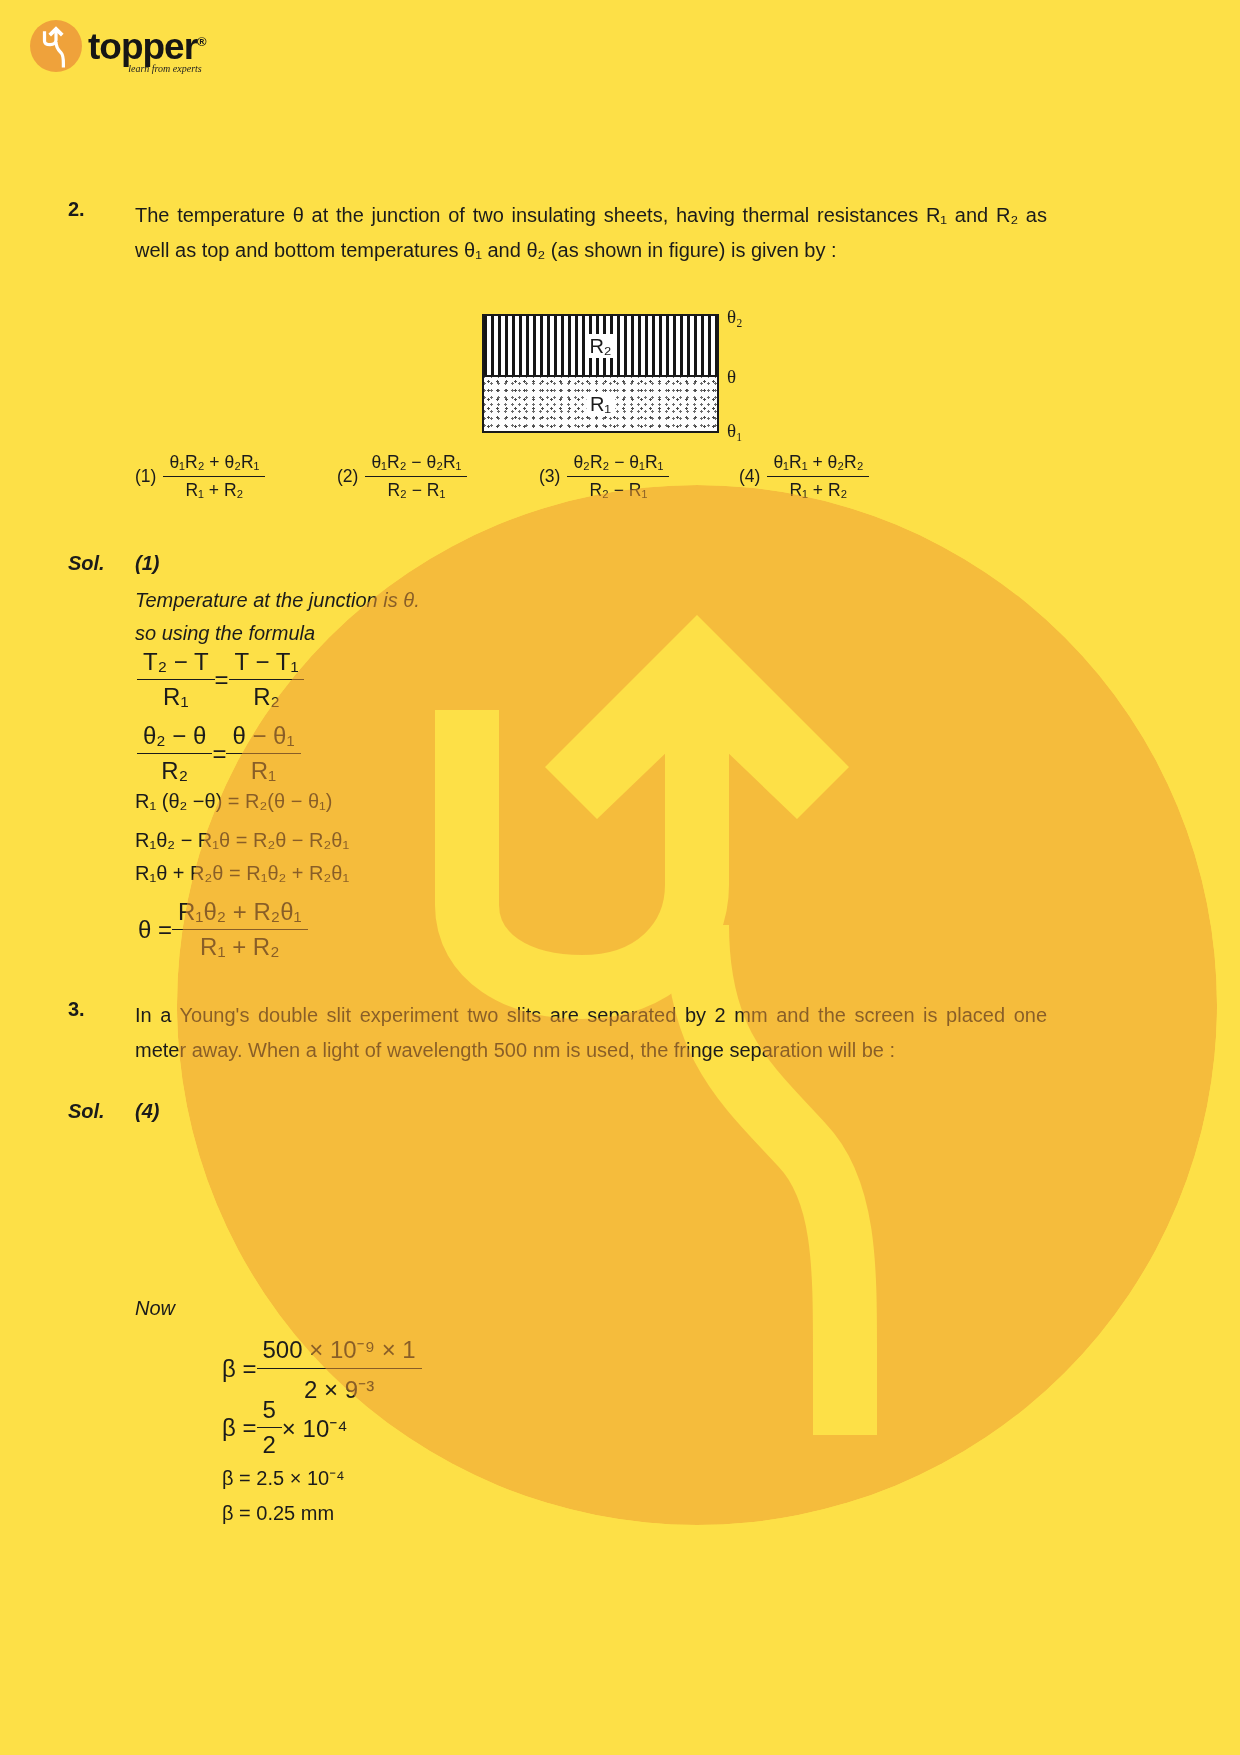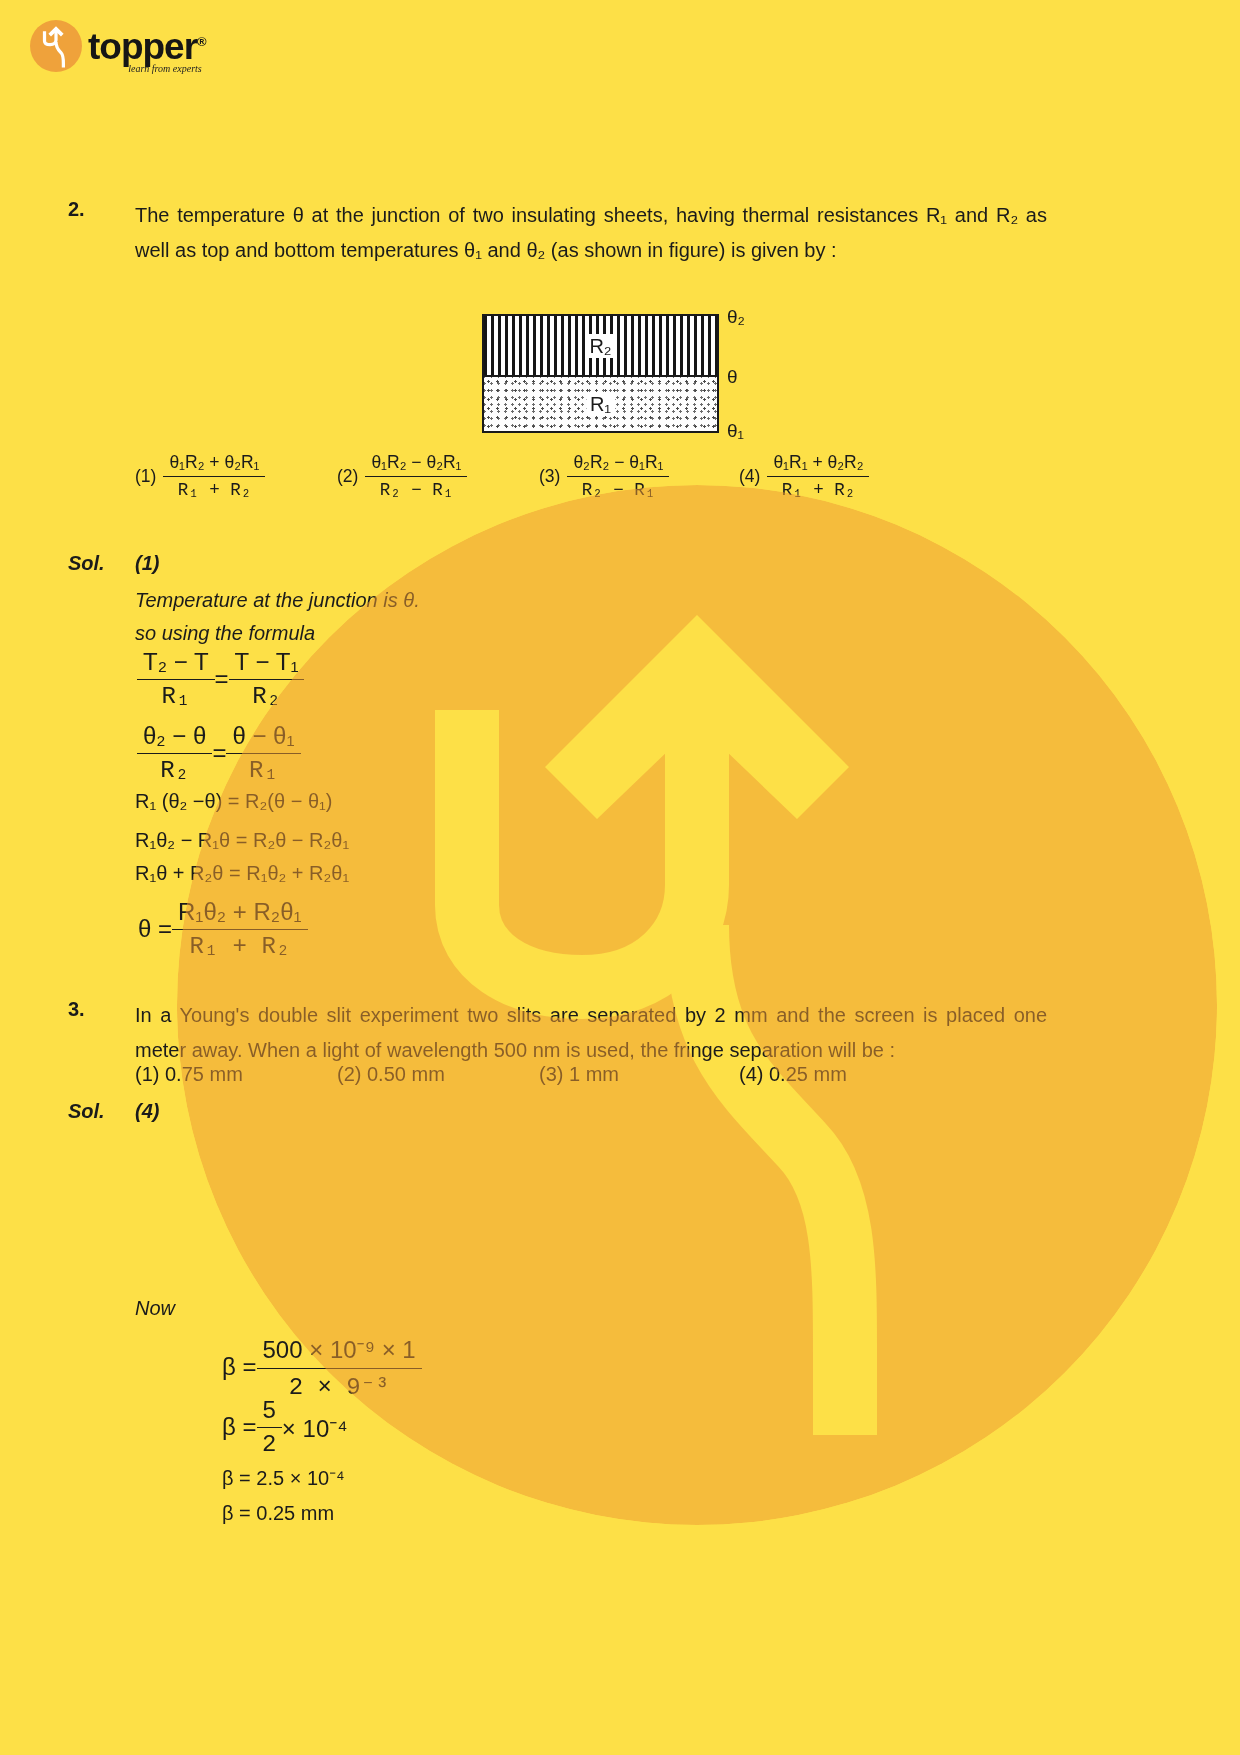--- a/index.html
+++ b/index.html
@@ -38,29 +38,29 @@
       radial-gradient(circle,#4a4a4a 1.1px,rgba(0,0,0,0) 1.3px),
       radial-gradient(circle,#6a6a6a 1px,rgba(0,0,0,0) 1.2px);
     background-size:9px 9px,7px 7px;
     background-position:0 0,4px 3px;
     background-color:#fdfdfd;
   }
   .sheet-label{
     position:absolute;left:50%;top:50%;transform:translate(-50%,-50%);
     background:#ffffff;padding:0 4px;font-size:20px;line-height:24px;
   }
-  .theta-label{position:absolute;left:245px;font-size:19px;}
+  .theta-label{position:absolute;left:245px;font-size:19px;font-family:Liberation Serif, serif;}
   .theta-top{top:-8px;}
   .theta-mid{top:52px;}
   .theta-bottom{top:106px;}
 
   
   .frac{display:inline-flex;flex-direction:column;align-items:center;vertical-align:middle;}
   .frac .num{border-bottom:1.6px solid #1b1b1b;padding:0 6px 3px;white-space:nowrap;}
-  .frac .den{padding-top:3px;white-space:nowrap;font-family:Liberation Mono, monospace;}
+  .frac .den{padding-top:3px;white-space:nowrap;}
 
   
   .options-grid{position:absolute;left:135px;display:grid;grid-template-columns:202px 202px 200px 200px;}
   .opt{display:flex;align-items:center;gap:7px;font-size:17.5px;}
   .opt3{font-size:20px;}
 
   
   .eq{position:absolute;display:flex;align-items:center;font-size:24px;}
   .eqline{position:absolute;font-size:20px;white-space:nowrap;}
 
@@ -176,26 +176,20 @@
       <span class="num">R₁θ₂ + R₂θ₁</span>
       <span class="den">R₁ + R₂</span>
     </span>
   </div>
 
   <div class="qrow" style="top:998px;">
     <div class="qnum">3.</div>
     <div class="qtext">In a Young's double slit experiment two slits are separated by 2 mm and the screen is placed one meter away. When a light of wavelength 500 nm is used, the fringe separation will be :</div>
   </div>
 
-  <div class="options-grid" style="top:1063px;">
-    <div class="opt opt3">(1) 0.75 mm</div>
-    <div class="opt opt3">(2) 0.50 mm</div>
-    <div class="opt opt3">(3) 1 mm</div>
-    <div class="opt opt3">(4) 0.25 mm</div>
-  </div>
 
   <div class="abs bold line" style="left:68px;top:1100px;">Sol.</div>
   <div class="abs bold line" style="left:135px;top:1100px;">(4)</div>
 
 
 
   <div class="abs line" style="left:135px;top:1297px;">Now</div>
 
   <div class="eq" style="left:222px;top:1332px;">
     <span>β =</span>

